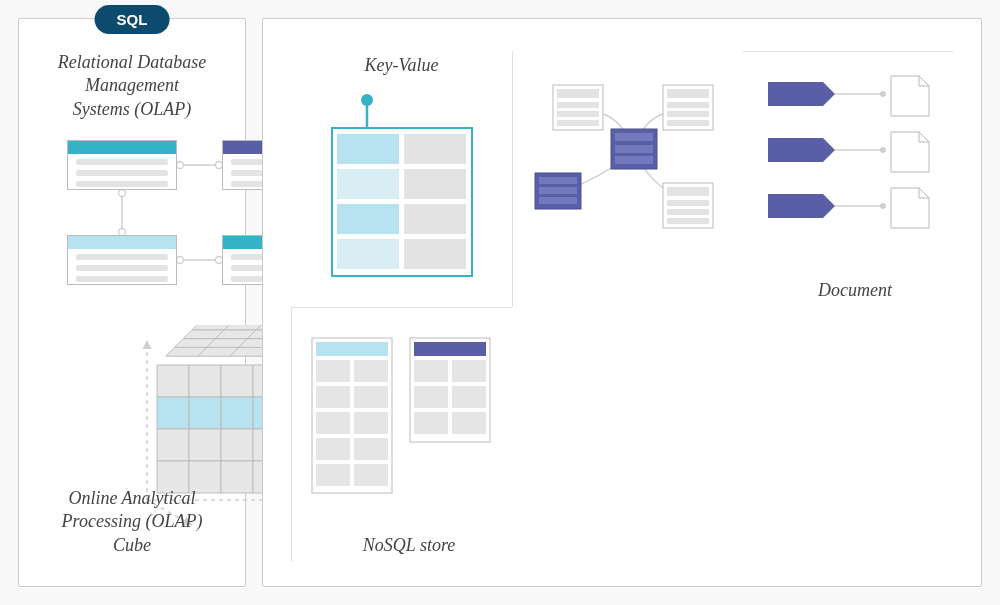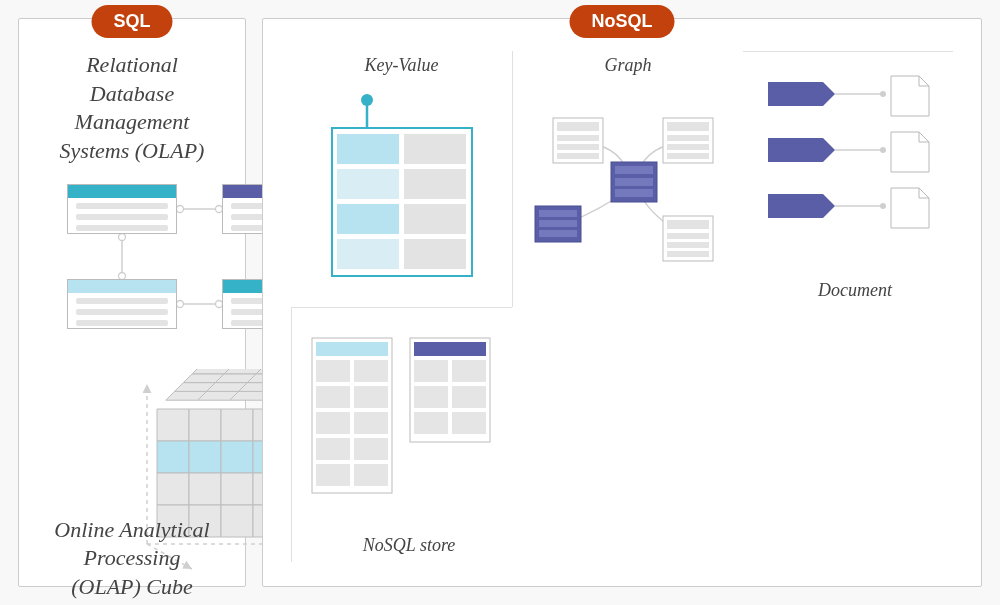--- a/index.html
+++ b/index.html
@@ -24,32 +24,32 @@
     border: 1px solid #ccc;
     border-radius: 2px;
     position: relative;
     padding: 32px 28px 24px;
   }
   .panel-badge {
     position: absolute;
     top: -14px;
     left: 50%;
     transform: translateX(-50%);
-    background: #c2410c;
+    background: #0c4a6e;
     color: #fff;
     font-family: Arial, sans-serif;
-    font-size: 18px;
+    font-size: 15px;
     font-weight: 600;
     padding: 6px 22px;
     border-radius: 18px;
   }
   .section-title {
     font-style: italic;
     text-align: center;
-    font-size: 22px;
+    font-size: 18px;
     color: #444;
     line-height: 1.3;
     margin-bottom: 14px;
   }
   .rdbms-area {
     position: relative;
     height: 190px;
     width: 100%;
   }
   .table-box {
@@ -272,21 +272,20 @@
       <div class="legend-line" style="left:300px; top:15px;"></div>
       <div class="legend-line" style="left:300px; top:35px;"></div>
       <div class="legend-dash" style="left:300px; top:55px;"></div>
       <div class="legend-line" style="left:300px; top:75px;"></div>
 
       <div class="section-title olap-title">Online Analytical Processing (OLAP) Cube</div>
     </div>
   </div>
 
   <div class="panel">
-    <div class="panel-badge">NoSQL</div>
 
     <div class="grid2x2">
 
       <div class="cell">
         <div class="cell-title">Key-Value</div>
         <svg class="kv-svg" width="170" height="190">
           <line x1="50" y1="14" x2="50" y2="40" stroke="#35b1c8" stroke-width="2.5"></line>
           <circle cx="50" cy="12" r="6" fill="#35b1c8"></circle>
           <rect x="15" y="40" width="140" height="148" fill="#fff" stroke="#35b1c8" stroke-width="2"></rect>
 
@@ -297,21 +296,20 @@
             <rect x="87" y="81" width="62" height="30" fill="#e3e3e3"></rect>
             <rect x="20" y="116" width="62" height="30" fill="#b6e3ef"></rect>
             <rect x="87" y="116" width="62" height="30" fill="#e3e3e3"></rect>
             <rect x="20" y="151" width="62" height="30" fill="#d9eef4"></rect>
             <rect x="87" y="151" width="62" height="30" fill="#e3e3e3"></rect>
           </g>
         </svg>
       </div>
 
       <div class="cell r">
-        <div class="cell-title">Graph</div>
         <svg class="graph-svg" width="210" height="190">
 
           <path d="M55 55 Q95 55 105 85" stroke="#cfcfcf" stroke-width="1.5" fill="none"></path>
           <path d="M165 55 Q125 55 115 85" stroke="#cfcfcf" stroke-width="1.5" fill="none"></path>
           <path d="M45 135 Q80 120 100 105" stroke="#cfcfcf" stroke-width="1.5" fill="none"></path>
           <path d="M165 150 Q130 130 118 108" stroke="#cfcfcf" stroke-width="1.5" fill="none"></path>
           <circle cx="100" cy="84" r="3" fill="#b8b8b8"></circle>
           <circle cx="120" cy="84" r="3" fill="#b8b8b8"></circle>
           <circle cx="97" cy="107" r="3" fill="#b8b8b8"></circle>
           <circle cx="120" cy="110" r="3" fill="#b8b8b8"></circle>

